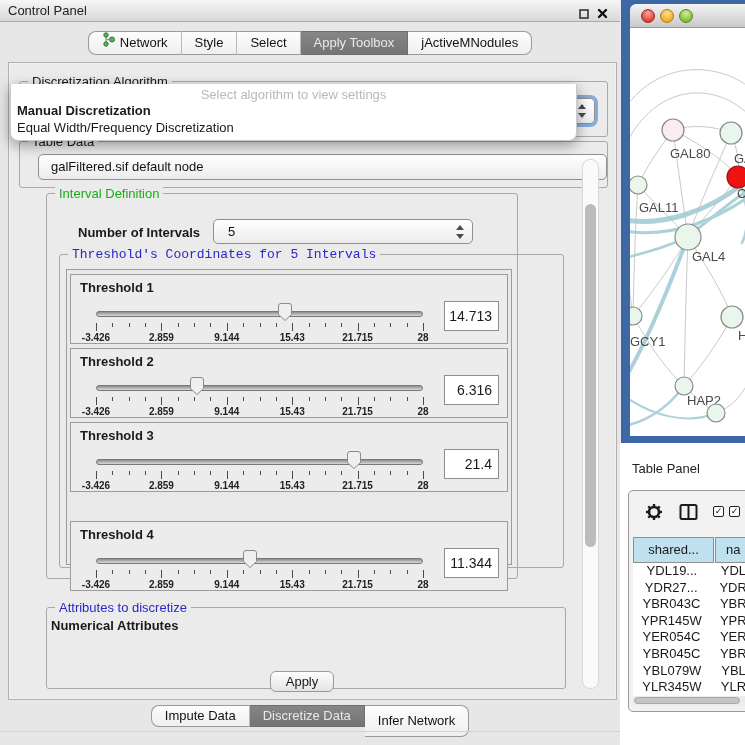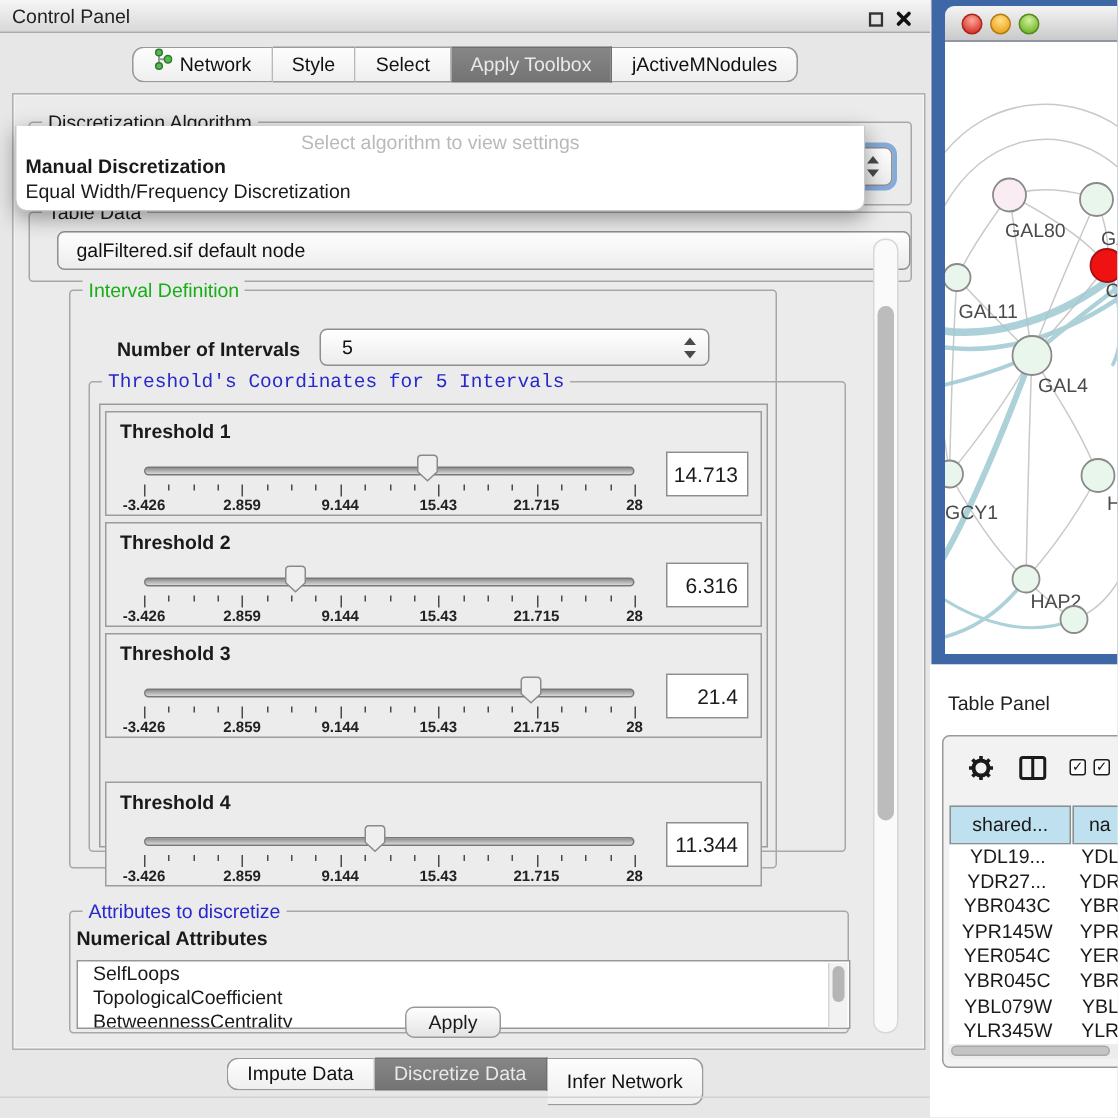--- a/index.html
+++ b/index.html
@@ -363,28 +363,20 @@
             <div class="value-box">11.344</div>
           </div>
 
         </div>
       </div>
     </div>
 
     <div class="group" style="left:37px; top:544px; width:520px; height:82px;">
       <span class="glabel blue">Attributes to discretize</span>
       <span style="position:absolute; left:4px; top:10px; font-size:13px; font-weight:bold;">Numerical Attributes</span>
-      <div class="listbox" style="left:4px; top:32px; width:516px; height:46px;">
-        <div class="attr-item">SelfLoops</div>
-        <div class="attr-item">TopologicalCoefficient</div>
-        <div class="attr-item">BetweennessCentrality</div>
-        <div class="vscroll-mini">
-            <div class="thumb"></div>
-          </div>
-      </div>
     </div>
 
     <div class="btn" style="left:261px; top:608px; width:64px; height:21px; line-height:19px;">Apply</div>
 
     <div id="main-vscroll">
       <div class="thumb"></div>
     </div>
   </div>
 
   <div id="algo-popup">

